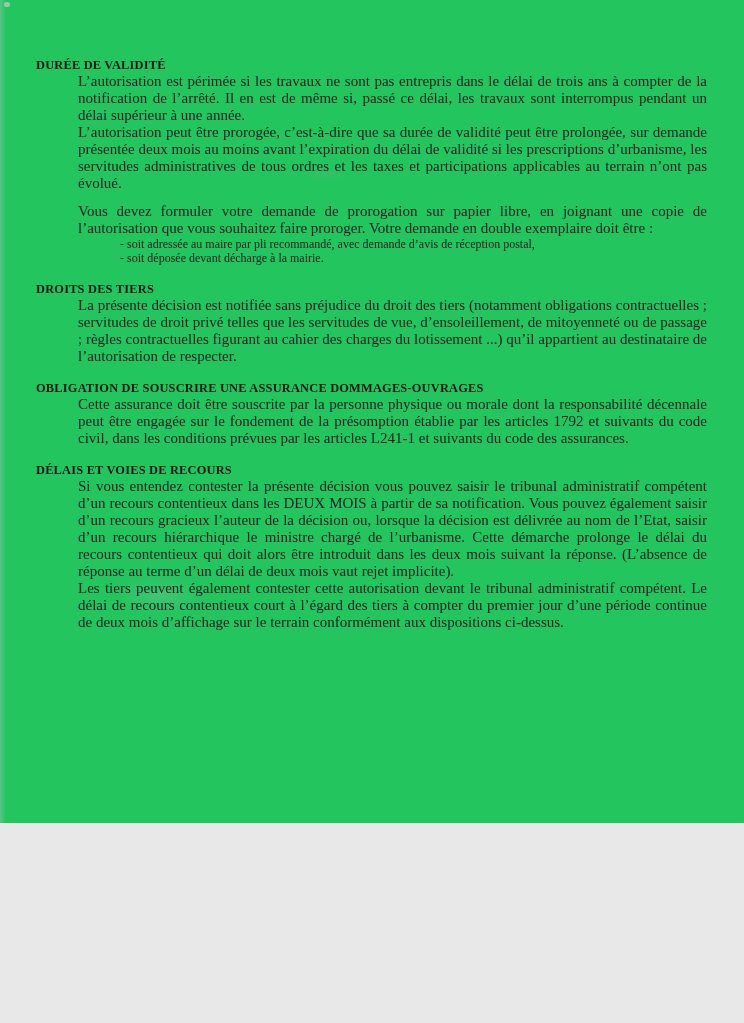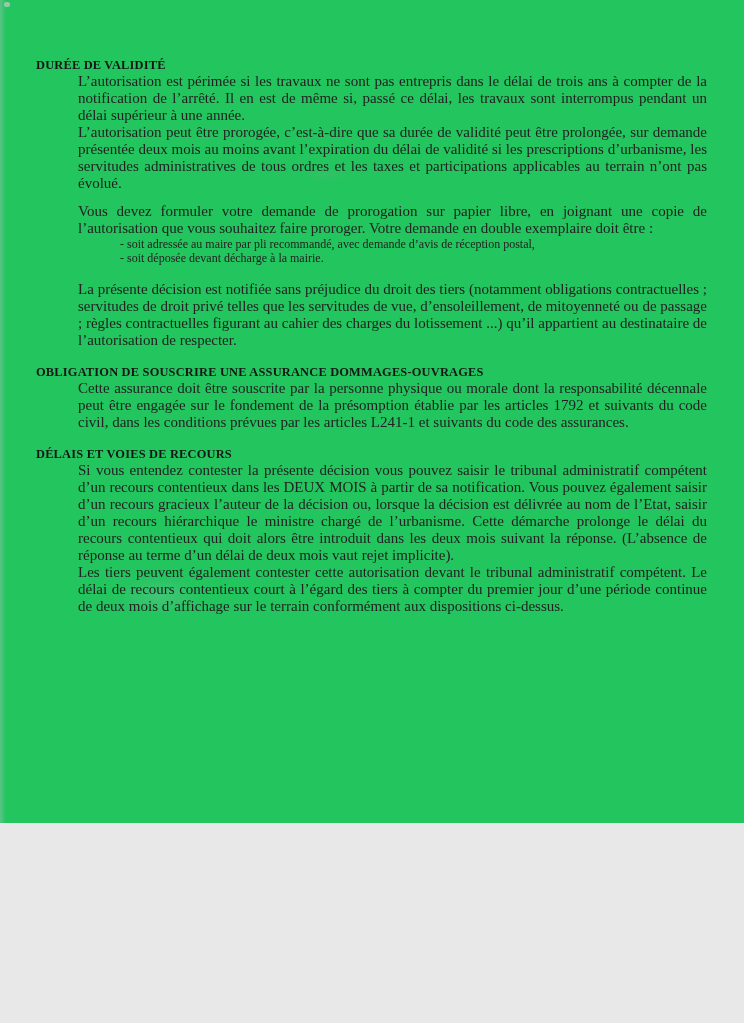--- a/index.html
+++ b/index.html
@@ -112,20 +112,21 @@
     <div class="section">
       <h2 class="section-heading">DURÉE DE VALIDITÉ</h2>
       <p class="body-para">L’autorisation est périmée si les travaux ne sont pas entrepris dans le délai de trois ans à compter de la notification de l’arrêté. Il en est de même si, passé ce délai, les travaux sont interrompus pendant un délai supérieur à une année.</p>
       <p class="body-para">L’autorisation peut être prorogée, c’est-à-dire que sa durée de validité peut être prolongée, sur demande présentée deux mois au moins avant l’expiration du délai de validité si les prescriptions d’urbanisme, les servitudes administratives de tous ordres et les taxes et participations applicables au terrain n’ont pas évolué.</p>
       <p class="body-para gap-before">Vous devez formuler votre demande de prorogation sur papier libre, en joignant une copie de l’autorisation que vous souhaitez faire proroger. Votre demande en double exemplaire doit être :</p>
       <p class="bullet-line">- soit adressée au maire par pli recommandé, avec demande d’avis de réception postal,</p>
       <p class="bullet-line">- soit déposée devant décharge à la mairie.</p>
     </div>
 
     <div class="section">
+      <h2 class="section-heading">DROITS DES TIERS</h2>
       <p class="body-para">La présente décision est notifiée sans préjudice du droit des tiers (notamment obligations contractuelles ; servitudes de droit privé telles que les servitudes de vue, d’ensoleillement, de mitoyenneté ou de passage ; règles contractuelles figurant au cahier des charges du lotissement ...) qu’il appartient au destinataire de l’autorisation de respecter.</p>
     </div>
 
     <div class="section">
       <h2 class="section-heading">OBLIGATION DE SOUSCRIRE UNE ASSURANCE DOMMAGES-OUVRAGES</h2>
       <p class="body-para">Cette assurance doit être souscrite par la personne physique ou morale dont la responsabilité décennale peut être engagée sur le fondement de la présomption établie par les articles 1792 et suivants du code civil, dans les conditions prévues par les articles L241-1 et suivants du code des assurances.</p>
     </div>
 
     <div class="section">
       <h2 class="section-heading">DÉLAIS ET VOIES DE RECOURS</h2>

